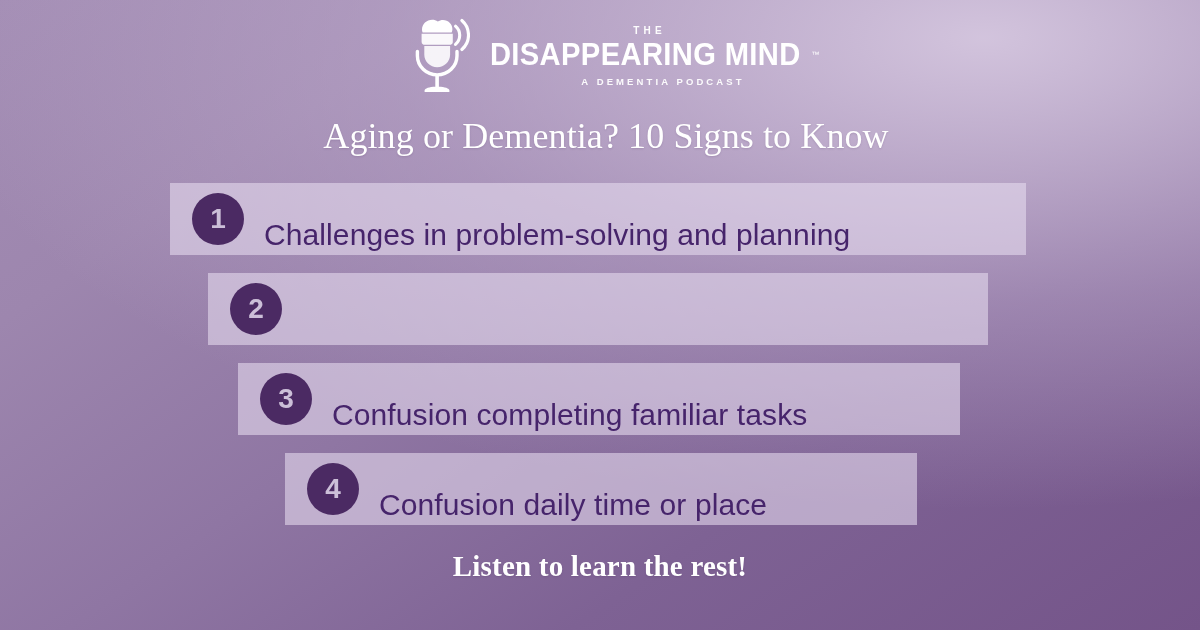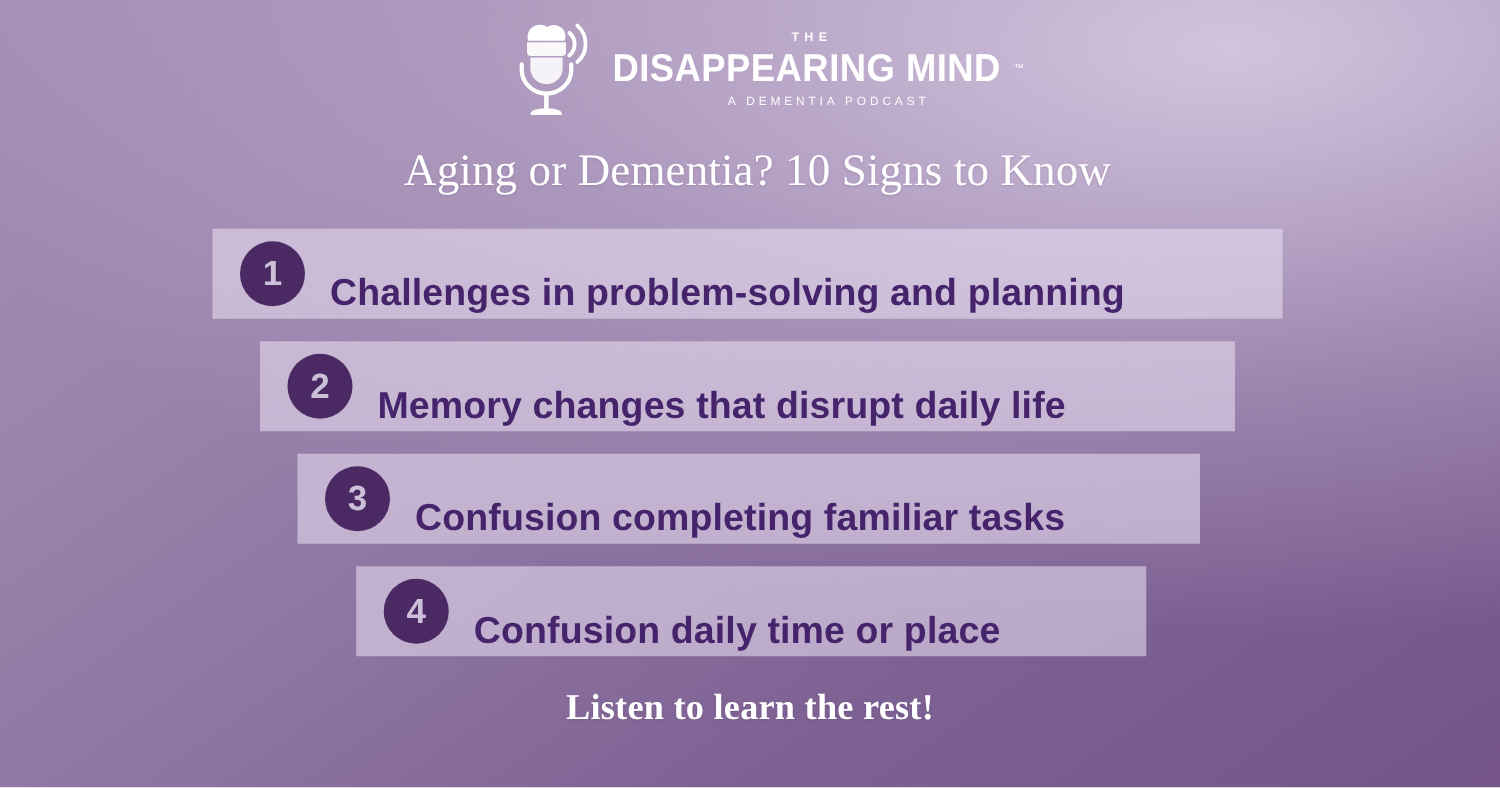--- a/index.html
+++ b/index.html
@@ -57,21 +57,21 @@
   #brand-tm {
     color:#ffffff;
     font-size:8px;
     line-height:1;
     margin-left:1px;
     margin-top:1px;
   }
   #brand-sub {
     color:#ffffff;
     font-size:9.5px;
-    font-weight:normal;
+    font-weight:bold;
     letter-spacing:3.1px;
     line-height:1;
     margin-top:7px;
     opacity:0.95;
     margin-left:27px;
   }
 
   
   #headline {
     position:absolute;
@@ -116,21 +116,21 @@
     display:flex;
     align-items:center;
     justify-content:center;
     margin-left:22px;
     line-height:1;
   }
 
   .sign-text {
     color:#46246b;
     font-size:30px;
-    font-weight:bold;
+    font-weight:normal;
     letter-spacing:0.1px;
     margin-left:20px;
     white-space:nowrap;
     margin-top:32px;
   }
 
   
   #footer-cta {
     position:absolute;
     left:0; right:0; top:550px;
@@ -185,21 +185,20 @@
     <div class="sign-row">
       <div class="sign-bar" style="left:170px;width:856px;">
         <div class="sign-badge">1</div>
         <div class="sign-text">Challenges in problem-solving and planning</div>
       </div>
     </div>
 
     <div class="sign-row">
       <div class="sign-bar" style="left:208px;width:780px;">
         <div class="sign-badge">2</div>
-        <div class="sign-text">Memory changes that disrupt daily life</div>
       </div>
     </div>
 
     <div class="sign-row">
       <div class="sign-bar" style="left:238px;width:722px;">
         <div class="sign-badge">3</div>
         <div class="sign-text">Confusion completing familiar tasks</div>
       </div>
     </div>
 

